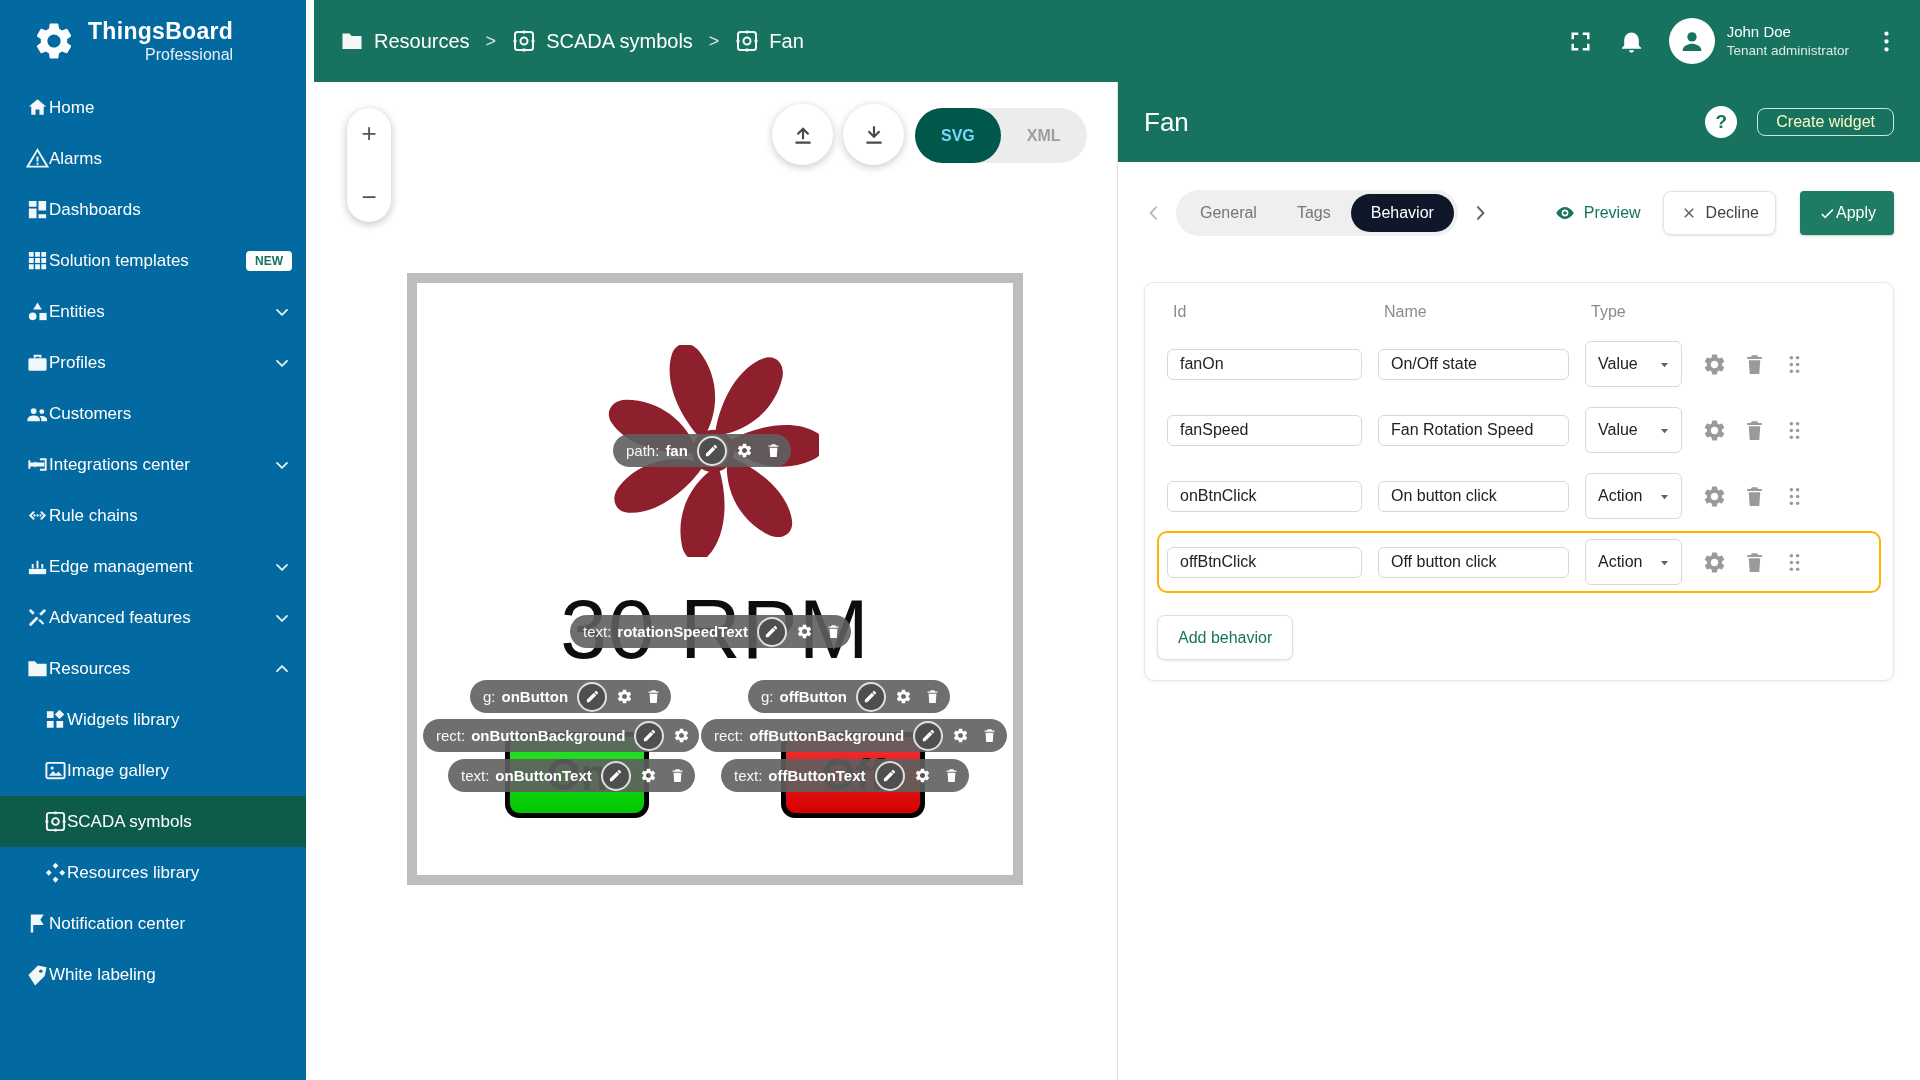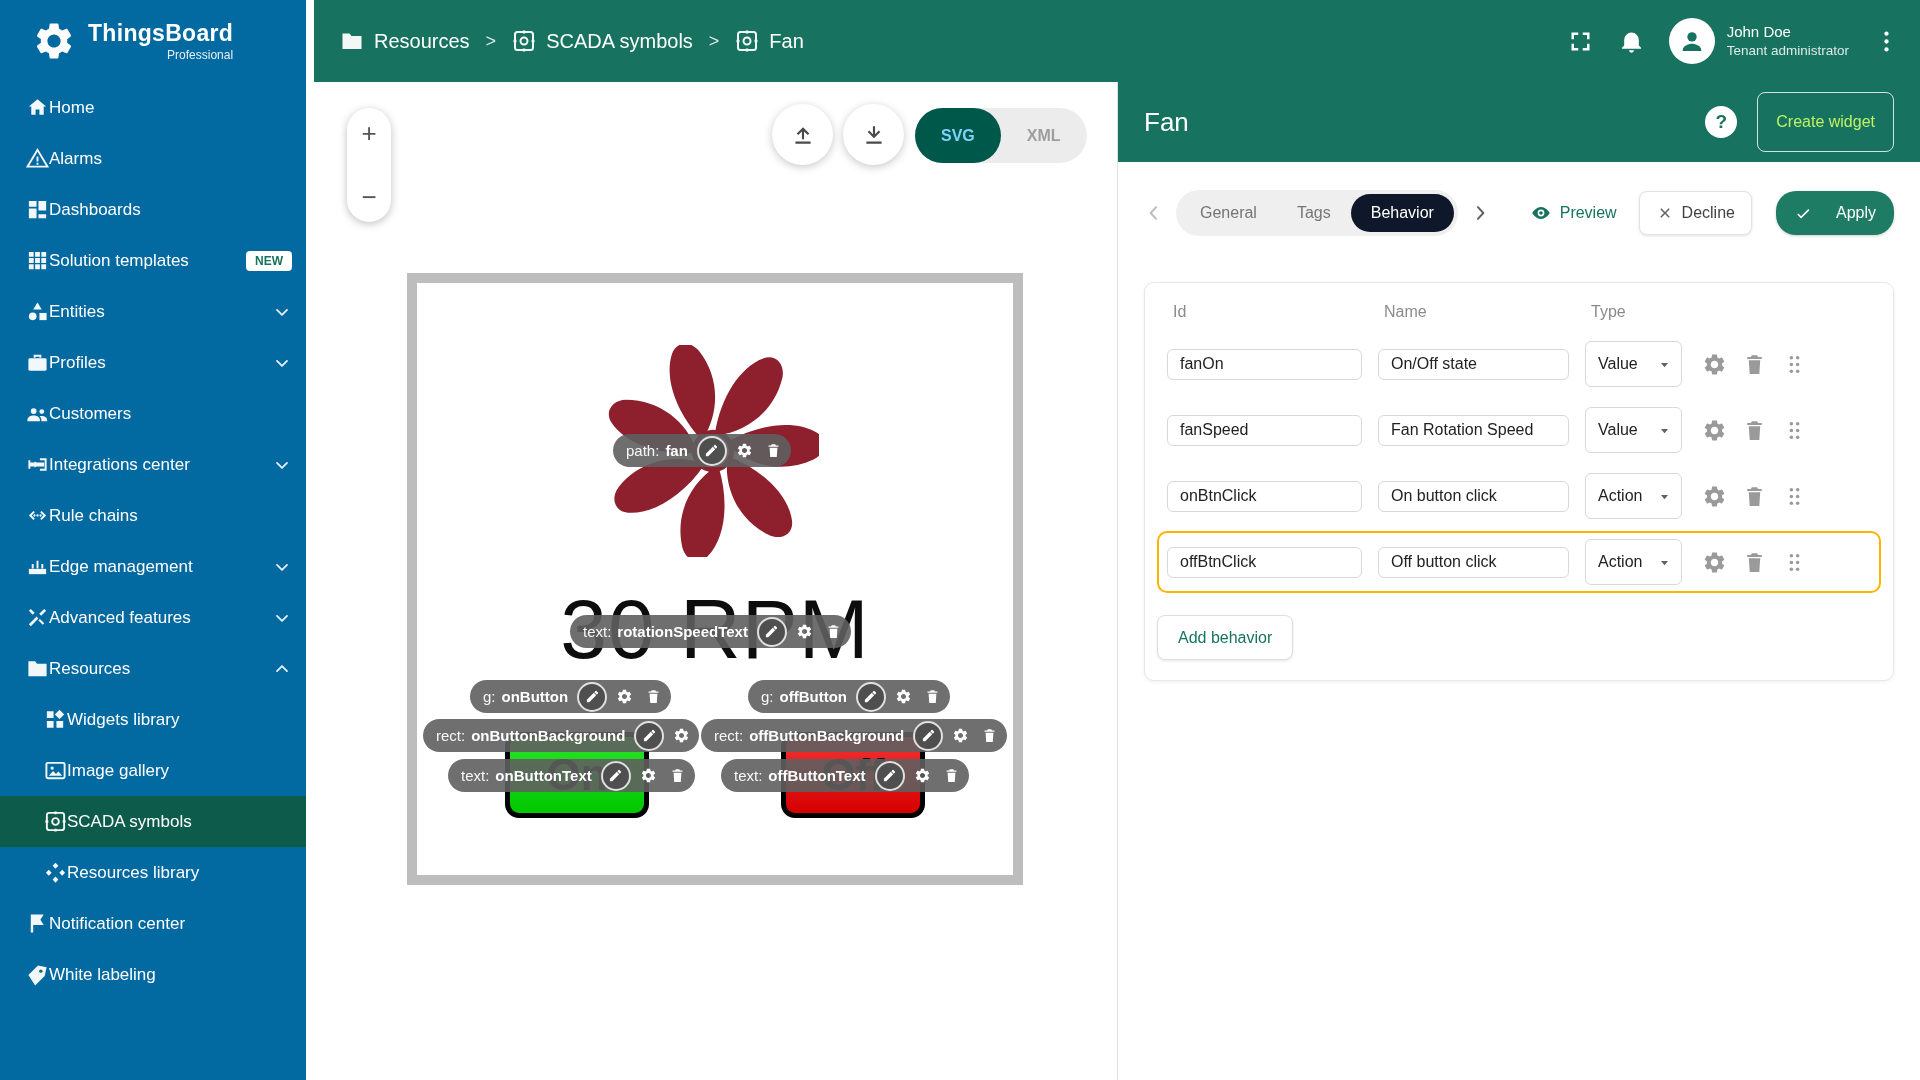--- a/index.html
+++ b/index.html
@@ -8,21 +8,21 @@
   .icon { display: inline-flex; line-height: 0; }
   .icon svg { display: block; }
   button { font-family: inherit; }
 
   
   .sidebar { position: absolute; left: 0; top: 0; bottom: 0; width: 314px; background: #0369a1; border-right: 8px solid #fff; color: #fff; overflow: hidden; z-index: 10; }
   .logo { height: 82px; display: flex; align-items: center; gap: 12px; padding: 0 16px 0 32px; }
   .logo-emblem { font-size: 44px; color: #fff; }
   .logo-text { display: flex; flex-direction: column; }
   .logo-title { font-size: 23px; font-weight: 600; letter-spacing: .3px; }
-  .logo-sub { font-size: 12px; opacity: .9; align-self: flex-end; margin-top: 1px; margin-left: 15px; }
+  .logo-sub { font-size: 16px; opacity: .9; align-self: flex-end; margin-top: 1px; margin-left: 15px; }
   .nav-item { height: 51px; display: flex; align-items: center; padding: 0 14px 0 26px; font-size: 17px; cursor: pointer; }
   .nav-item .nav-ic { font-size: 23px; opacity: .95; }
   .nav-item.sub { padding-left: 44px; }
   .nav-item.selected { background: #0D5C4B; }
   .nav-label { white-space: nowrap; }
   .chev { margin-left: auto; font-size: 20px; opacity: .9; }
   .badge { margin-left: auto; background: #fff; color: #17735F; font-size: 12px; font-weight: 700; padding: 3px 9px; border-radius: 4px; }
 
   
   .topbar { position: absolute; left: 314px; top: 0; right: 0; height: 82px; background: #17735F; display: flex; align-items: center; padding: 0 20px 0 26px; color: #fff; z-index: 5; }
@@ -61,34 +61,34 @@
   .chip .nm { font-weight: 700; }
   .chip-btn { display: inline-flex; align-items: center; justify-content: center; background: none; border: none; color: #fff; cursor: pointer; font-size: 17px; padding: 0 3px; }
   .chip-btn.pencil { width: 30px; height: 30px; border-radius: 50%; background: #4F4F4F; border: 2px solid #E0E0E0; font-size: 15px; padding: 0; margin-left: 3px; }
 
   
   .panel { position: absolute; left: 1117px; top: 82px; right: 0; bottom: 0; background: #fff; border-left: 1px solid #E0E0E0; }
   .panel-header { height: 80px; background: #17735F; color: #fff; display: flex; align-items: center; gap: 20px; padding: 0 26px; }
   .panel-title { font-size: 26px; font-weight: 400; }
   .spacer { flex: 1; }
   .help-btn { width: 32px; height: 32px; border-radius: 50%; background: #fff; color: #17735F; border: none; font-weight: 700; font-size: 19px; display: flex; align-items: center; justify-content: center; cursor: pointer; }
-  .create-widget { height: 60px; border: 1.5px solid rgba(255,255,255,.8); border-radius: 8px; background: transparent; color: #bef264; font-size: 16px; padding: 0 18px; cursor: pointer; }
+  .create-widget { height: 28px; border: 1.5px solid rgba(255,255,255,.8); border-radius: 8px; background: transparent; color: #fef9c3; font-size: 16px; padding: 0 18px; cursor: pointer; }
 
   .panel-body { padding: 28px 26px 0; }
   .tabs-row { display: flex; align-items: center; gap: 12px; margin-bottom: 46px; }
   .tab-chev { font-size: 20px; background: none; border: none; display: inline-flex; cursor: pointer; color: #616161; padding: 0; }
   .tab-chev.left { color: #BDBDBD; }
   .pills { background: #EFEFEF; border-radius: 23px; height: 46px; display: flex; align-items: center; padding: 0 4px; }
   .pill { padding: 0 20px; font-size: 16px; color: #757575; height: 38px; display: flex; align-items: center; border-radius: 19px; background: none; border: none; cursor: pointer; }
   .pill.active { background: #0f172a; color: #fff; }
   .preview-btn { display: flex; align-items: center; gap: 8px; color: #17735F; font-size: 16px; font-weight: 500; background: none; border: none; cursor: pointer; margin-left: auto; }
   .preview-btn .icon { font-size: 22px; }
   .decline-btn { display: flex; align-items: center; gap: 8px; height: 44px; padding: 0 16px; margin-left: 10px; background: #fff; border: 1px solid #E3E3E3; box-shadow: 0 1px 3px rgba(0,0,0,.12); border-radius: 8px; font-size: 16px; color: #424242; cursor: pointer; }
   .decline-btn .icon { font-size: 18px; color: #616161; }
-  .apply-btn { display: flex; align-items: center; gap: 24px; height: 44px; padding: 0 18px; margin-left: 12px; background: #1E7B64; border: none; border-radius: 20px; font-size: 16px; color: #fff; cursor: pointer; box-shadow: 0 1px 3px rgba(0,0,0,.2); }
+  .apply-btn { display: flex; align-items: center; gap: 0; height: 44px; padding: 0 18px; margin-left: 12px; background: #1E7B64; border: none; border-radius: 4px; font-size: 16px; color: #fff; cursor: pointer; box-shadow: 0 1px 3px rgba(0,0,0,.2); }
   .apply-btn .icon { font-size: 18px; }
 
   .card { border: 1px solid #E7E7E7; border-radius: 10px; box-shadow: 0 1px 4px rgba(0,0,0,.06); padding: 6px 12px 20px; background: #fff; }
   .grid { display: grid; grid-template-columns: 195px 191px 97px 1fr; column-gap: 16px; align-items: center; }
   .thead { padding: 14px 10px 12px; color: #8B8B8B; font-size: 16px; }
   .thead span { padding-left: 6px; }
   .trow { border: 2px solid transparent; border-radius: 10px; padding: 6px 8px; margin-bottom: 4px; }
   .trow.highlight { border-color: #FFB300; }
   .cell-input { height: 31px; border: 1px solid #D8D8D8; border-radius: 6px; padding: 0 12px; font-size: 16px; color: #222; width: 100%; background: #fff; }
   .cell-select { height: 46px; border: 1px solid #D8D8D8; border-radius: 6px; padding: 0 8px 0 12px; font-size: 16px; color: #222; display: flex; align-items: center; justify-content: space-between; cursor: pointer; background: #fff; }

